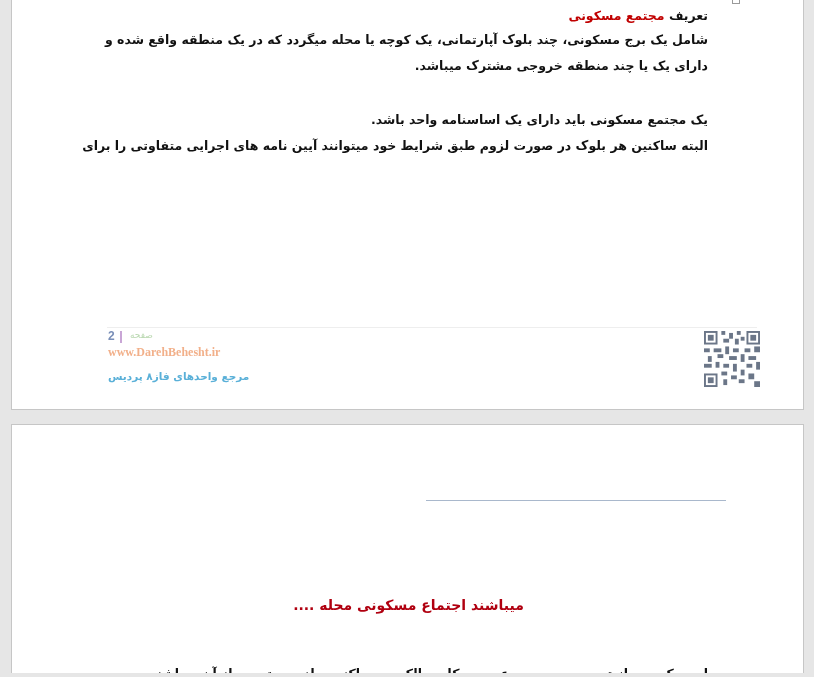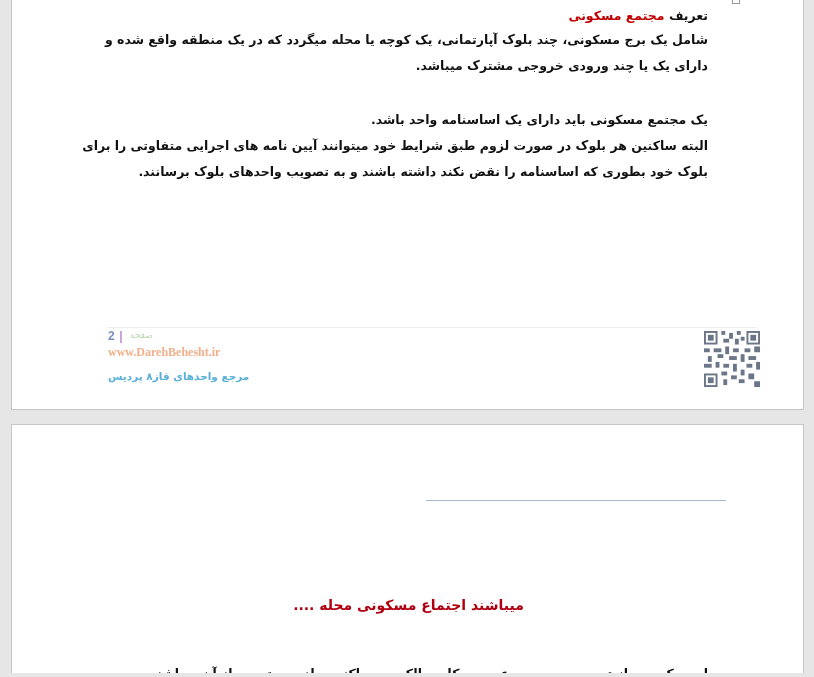--- a/index.html
+++ b/index.html
@@ -65,25 +65,24 @@
 
 <div class="page" id="page1">
   <div class="marker"></div>
 
   <div class="para rtl" style="top:28px;"> شامل یک برج مسکونی، چند بلوک آپارتمانی، یک کوچه یا محله میگردد که در یک منطقه واقع شده و</div>
 
   <div class="para rtl" style="top:4px;">
     <span>تعریف</span>
     <span class="red">مجتمع مسکونی</span>
   </div>
-  <div class="para rtl" style="top:54px;">دارای یک یا چند ورودی خروجی مشترک میباشد.</div>
+  <div class="para rtl" style="top:54px;">دارای یک یا چند منطقه خروجی مشترک میباشد.</div>
 
   <div class="para rtl" style="top:108px;">یک مجتمع مسکونی باید دارای یک اساسنامه واحد باشد.</div>
   <div class="para rtl" style="top:134px;">البته ساکنین هر بلوک در صورت لزوم طبق شرایط خود میتوانند آیین نامه های اجرایی متفاوتی را برای</div>
-  <div class="para rtl" style="top:160px;">بلوک خود بطوری که اساسنامه را نقض نکند داشته باشند و به تصویب واحدهای بلوک برسانند.</div>
 
   <div class="footer-line"></div>
   <div class="pagenum">2</div>
   <div class="pagebar"></div>
   <div class="pageword">صفحه</div>
   <div class="site">www.DarehBehesht.ir</div>
   <div class="ref rtl">مرجع واحدهای فاز۸ پردیس</div>
 
   <svg class="qr" viewBox="0 0 29 29">
     <rect width="29" height="29" fill="#fff"></rect>

